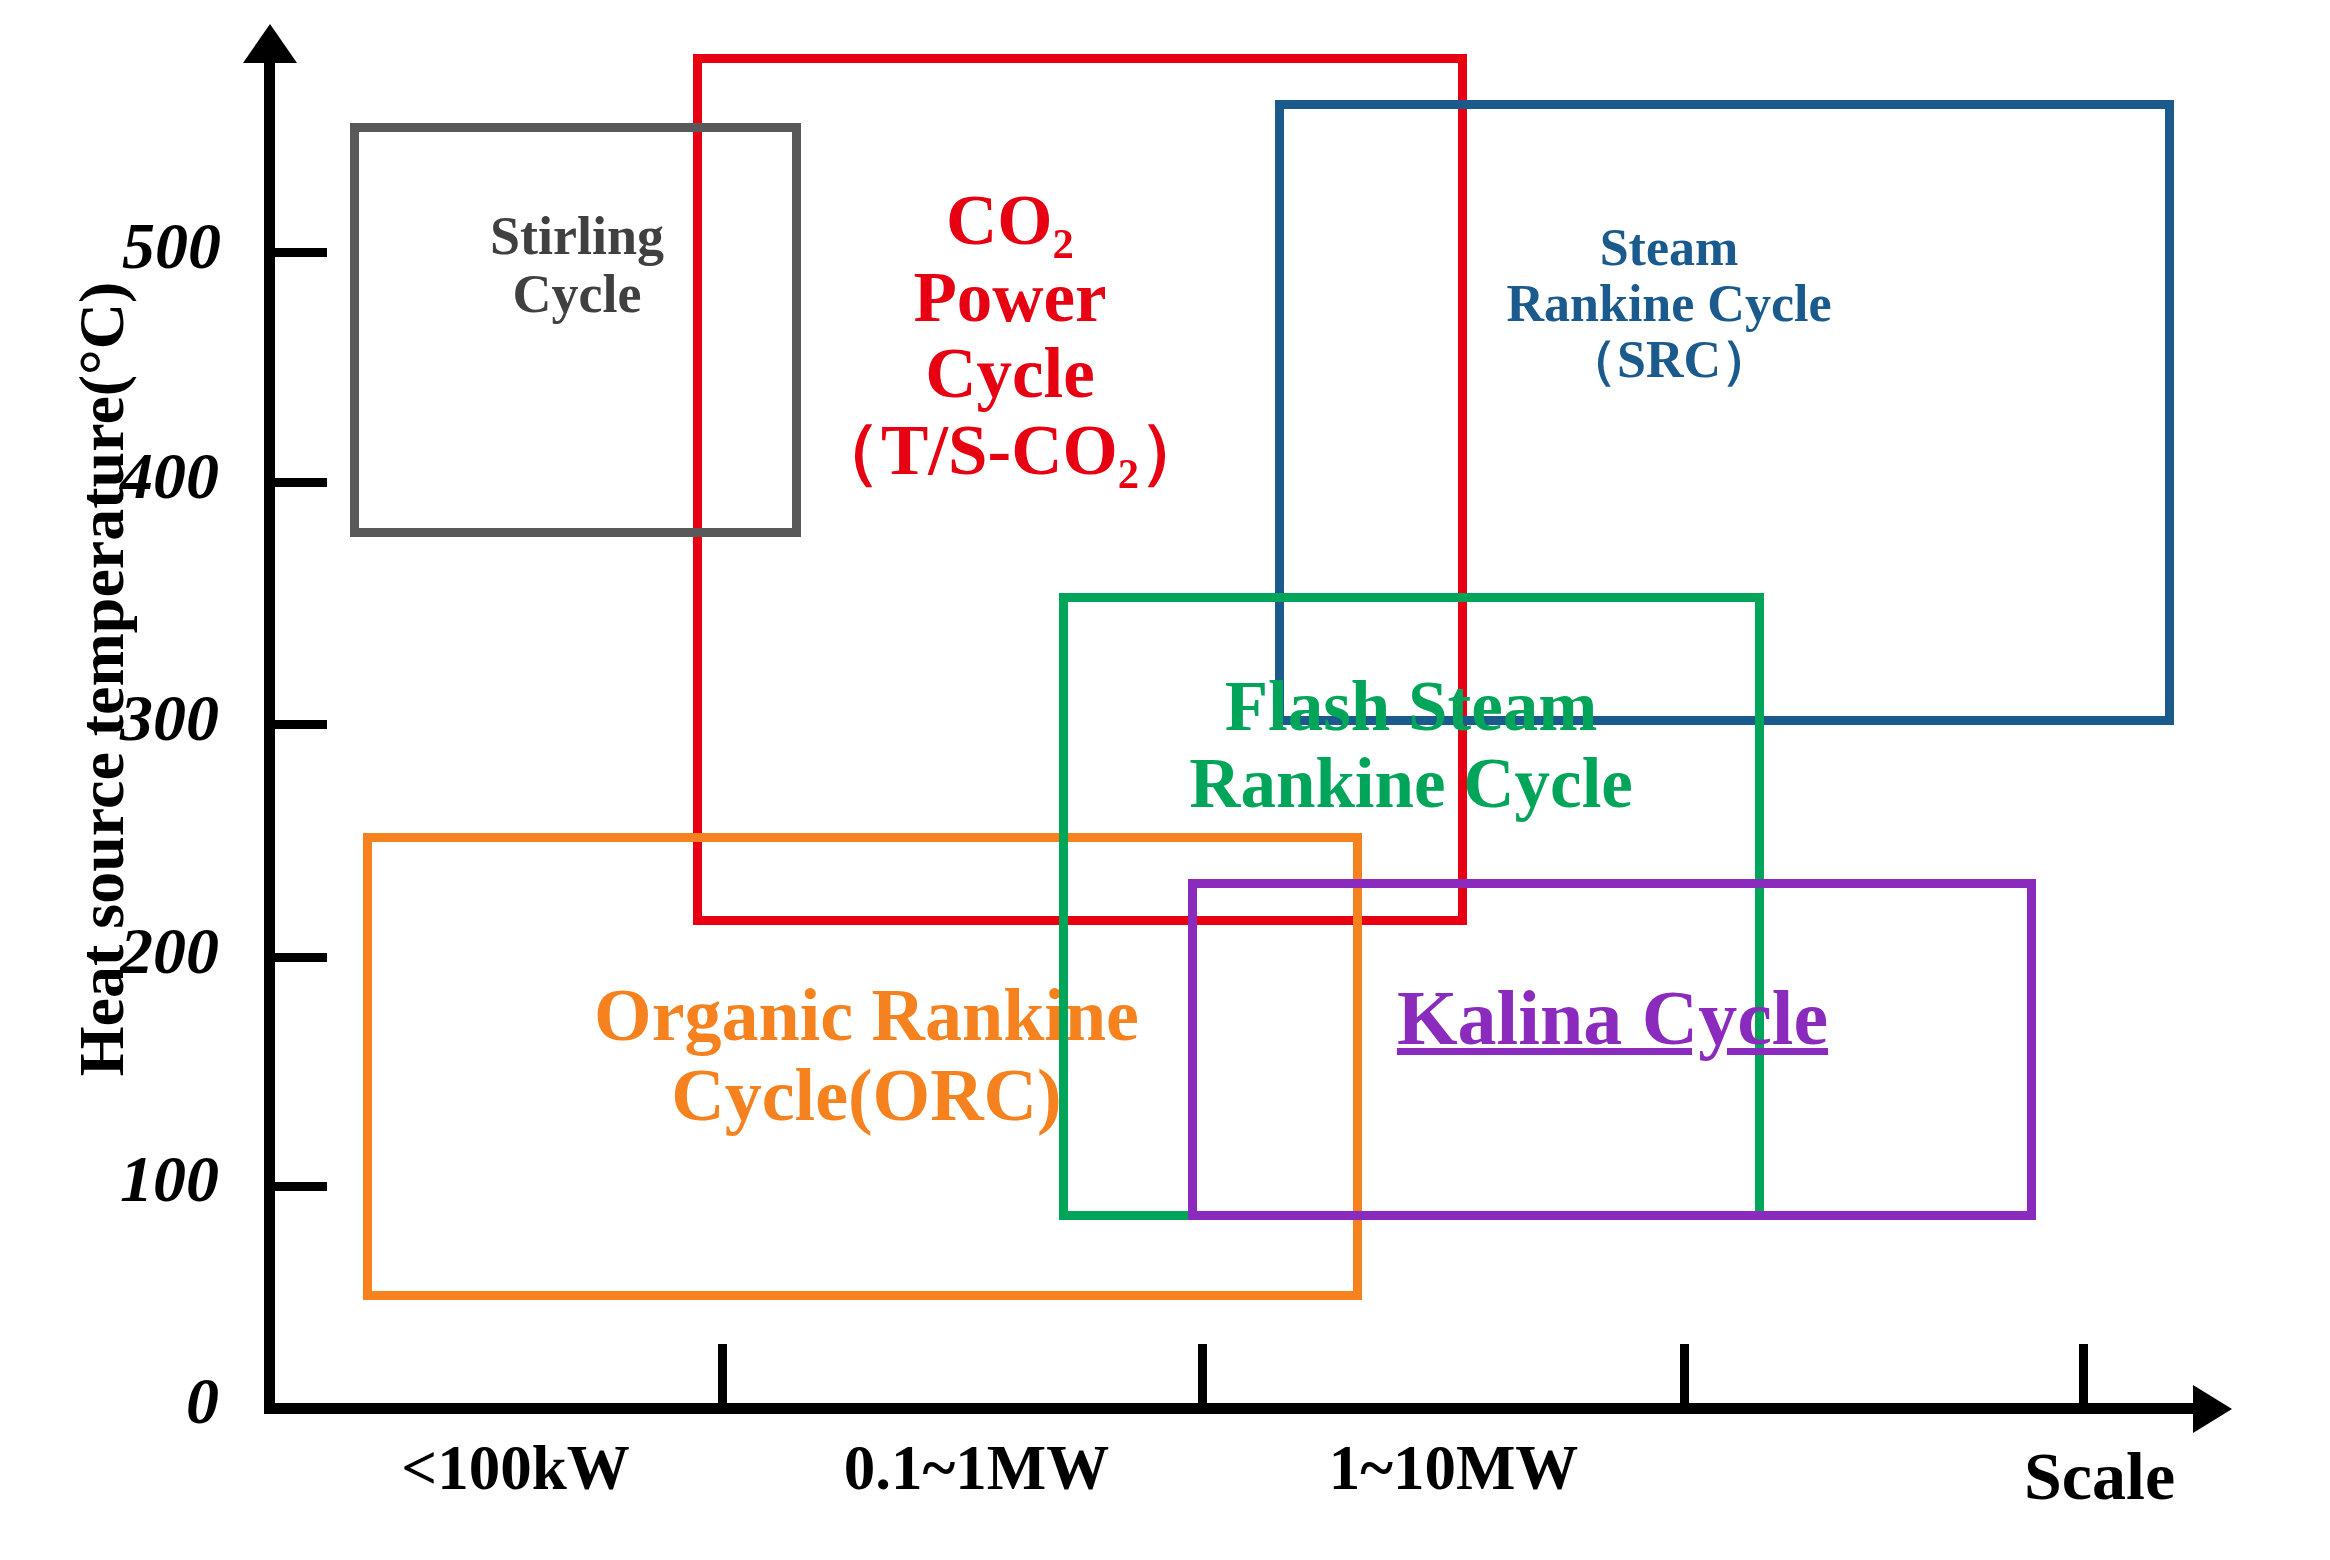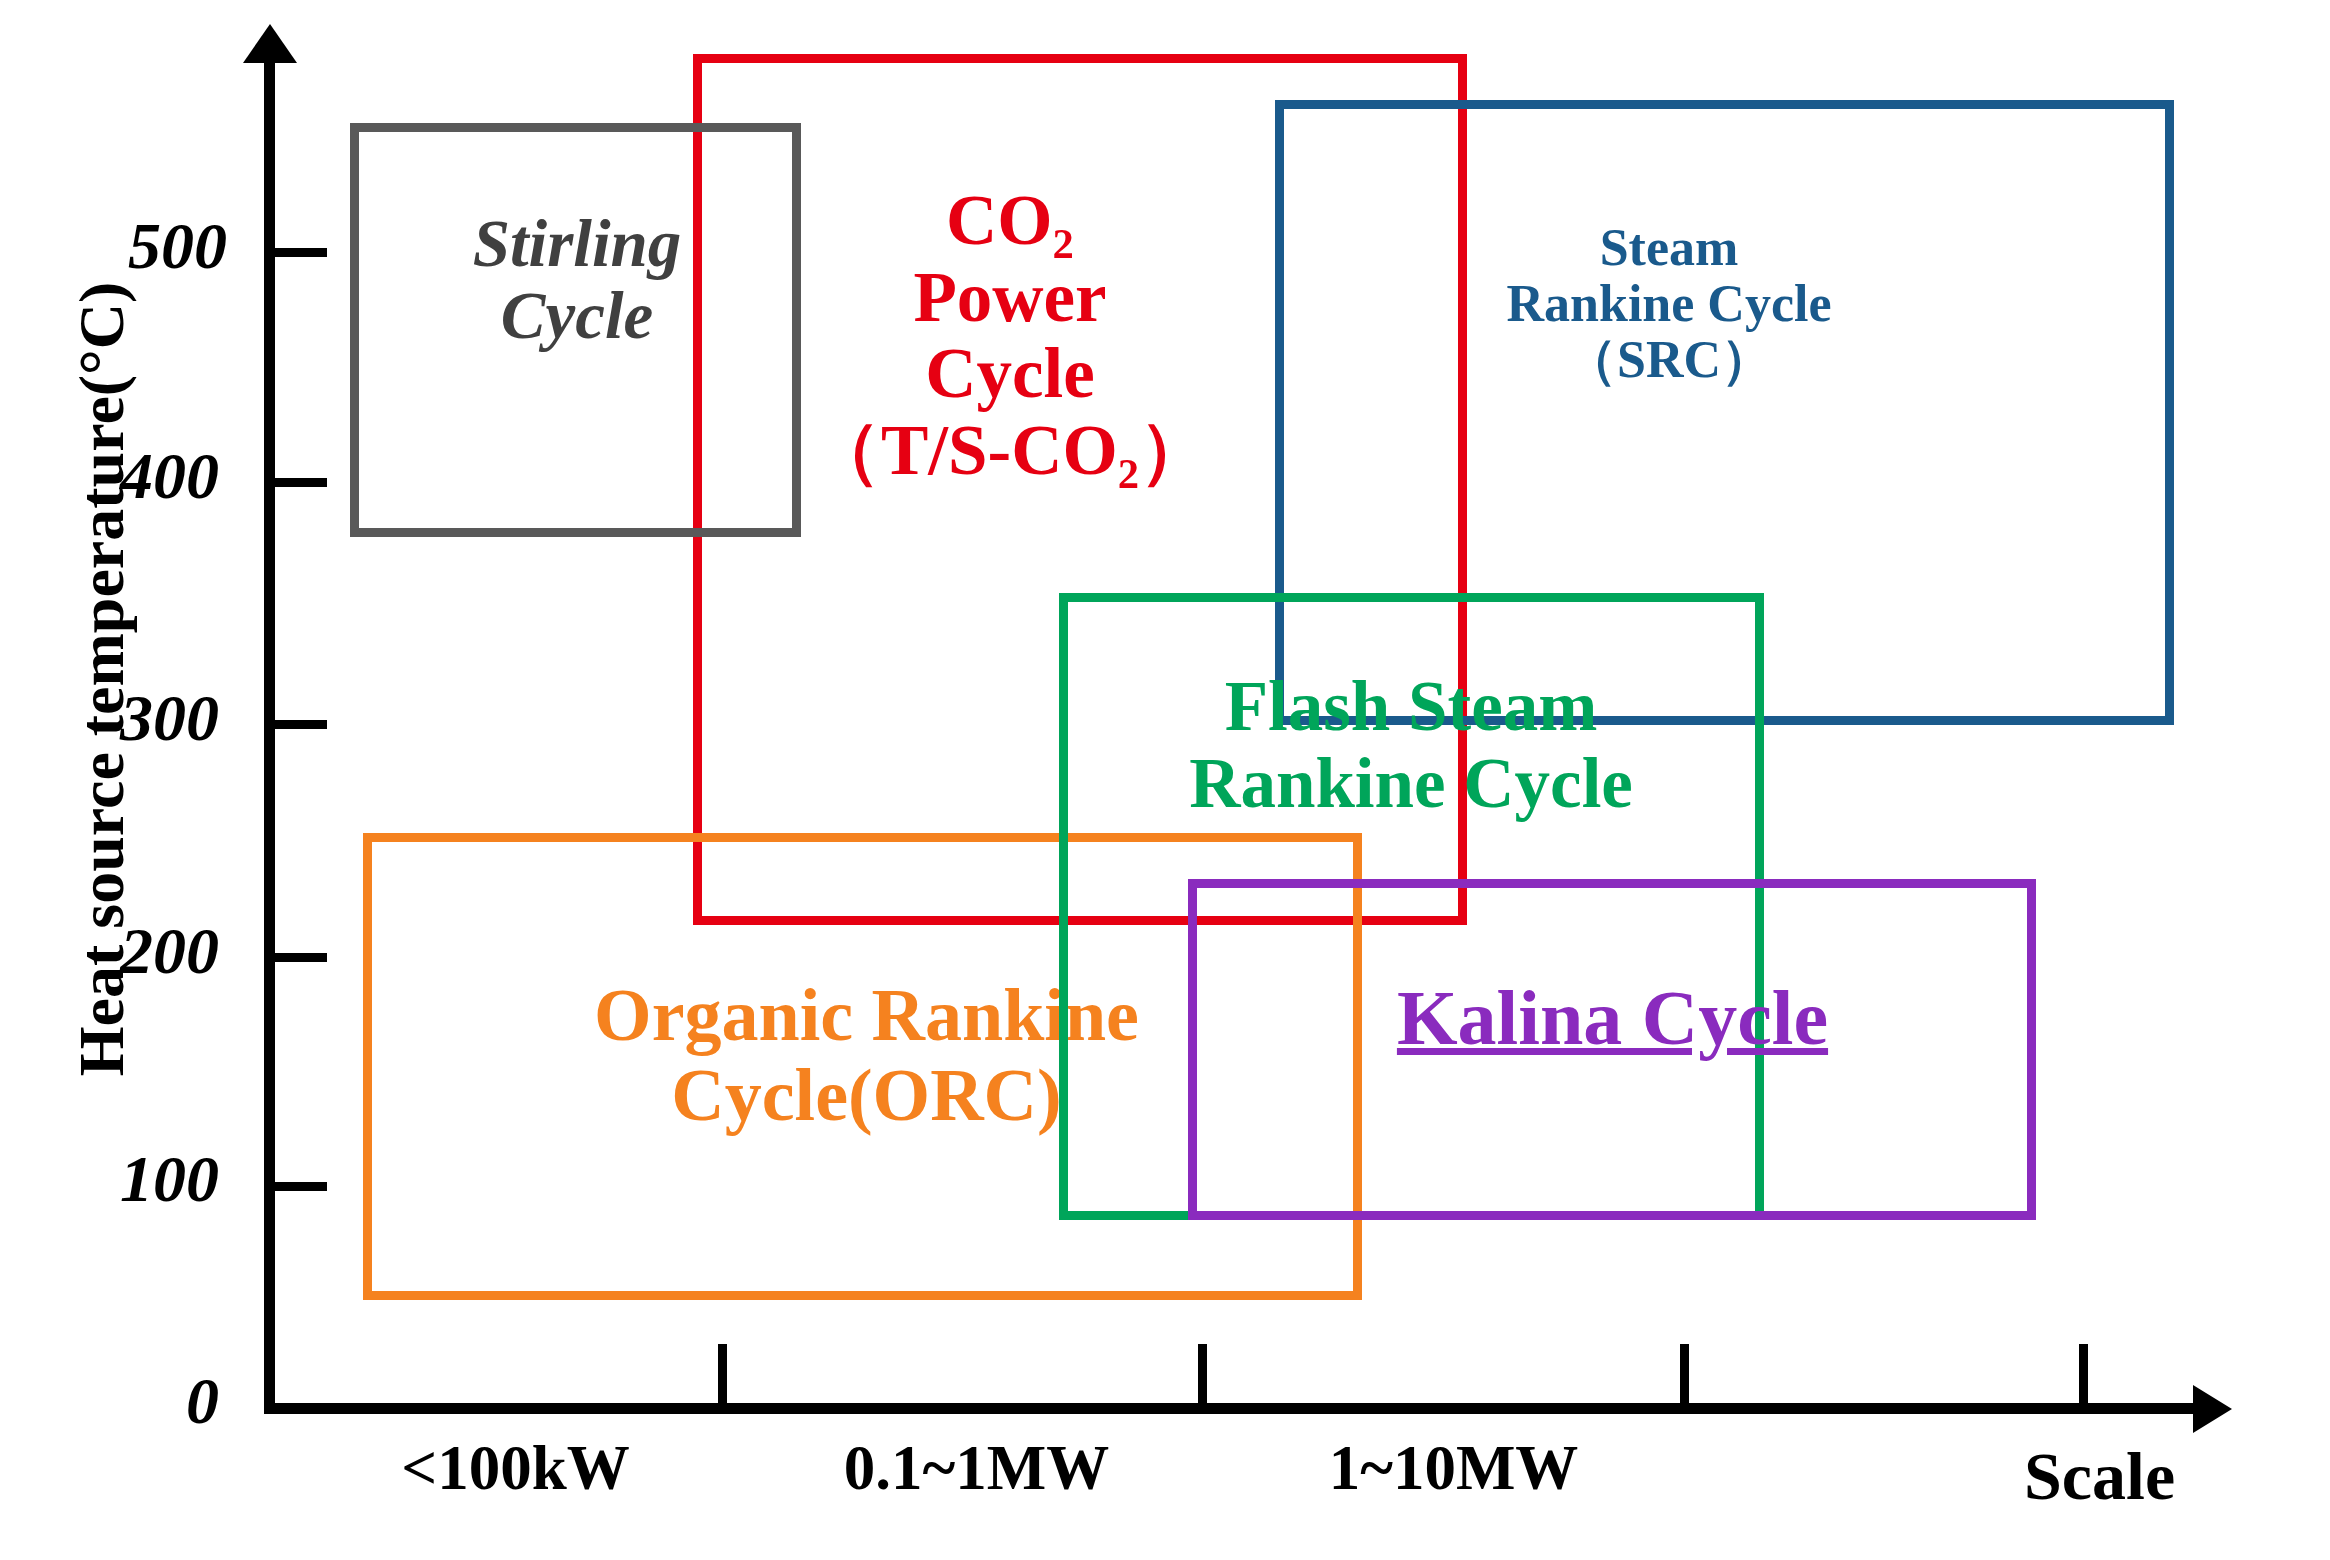--- a/index.html
+++ b/index.html
@@ -62,21 +62,21 @@
   <div class="axis-line" id="x-axis"></div>
   <div id="y-arrow"></div>
   <div id="x-arrow"></div>
 
   <div class="ytick" style="top:248px"></div>
   <div class="ytick" style="top:478px"></div>
   <div class="ytick" style="top:720px"></div>
   <div class="ytick" style="top:953px"></div>
   <div class="ytick" style="top:1182px"></div>
 
-  <div class="ytlabel" style="top:213px;left:33px">500</div>
+  <div class="ytlabel" style="top:213px;left:27px">500</div>
   <div class="ytlabel" style="top:443px;left:25px">400</div>
   <div class="ytlabel" style="top:685px;left:25px">300</div>
   <div class="ytlabel" style="top:918px;left:25px">200</div>
   <div class="ytlabel" style="top:1146px;left:25px">100</div>
   <div class="ytlabel" style="top:1368px;left:25px">0</div>
 
   <div id="y-axis-title">Heat source temperature(°C)</div>
 
   <div class="xtick" style="left:718px"></div>
   <div class="xtick" style="left:1198px"></div>
@@ -93,21 +93,21 @@
 Power
 Cycle
 （T/S-CO₂）</div>
 
   <div class="region" style="left:1275px;top:100px;width:899px;height:625px;border:9.3px solid #1A5A8C;"></div>
   <div class="region-label" style="left:1238px;top:182px;width:862px;font-size:52px;color:#1A5A8C;margin-top:38px;">Steam
 Rankine Cycle
 （SRC）</div>
 
   <div class="region" style="left:350px;top:123px;width:451px;height:414px;border:9.3px solid #595959;"></div>
-  <div class="region-label" style="left:355px;top:207px;width:444px;font-size:67px;color:#404040;font-style:italic;">Stirling
+  <div class="region-label" style="left:355px;top:207px;width:444px;font-size:54px;color:#404040;">Stirling
 Cycle</div>
 
   <div class="region" style="left:363px;top:833px;width:999px;height:467px;border:9.3px solid #F5821F;"></div>
   <div class="region-label" style="left:368px;top:976px;width:997px;font-size:74px;color:#F5821F;">Organic Rankine
 Cycle(ORC)</div>
 
   <div class="region" style="left:1059px;top:593px;width:705px;height:627px;border:9.3px solid #00A55A;"></div>
   <div class="region-label" style="left:1073px;top:668px;width:676px;font-size:71px;color:#00A55A;">Flash Steam
 Rankine Cycle</div>
 

